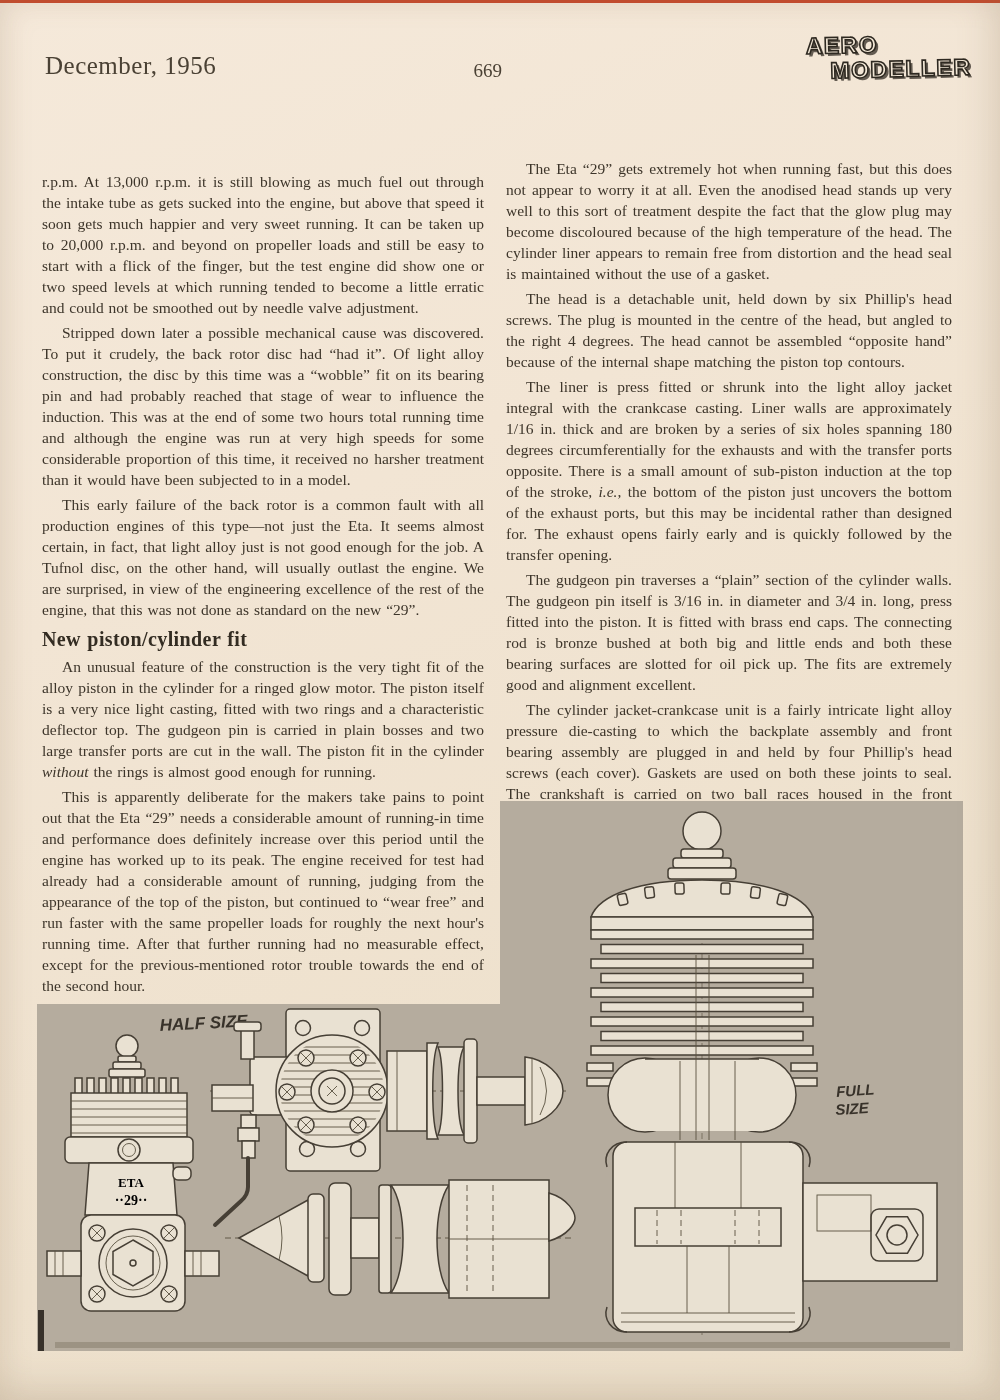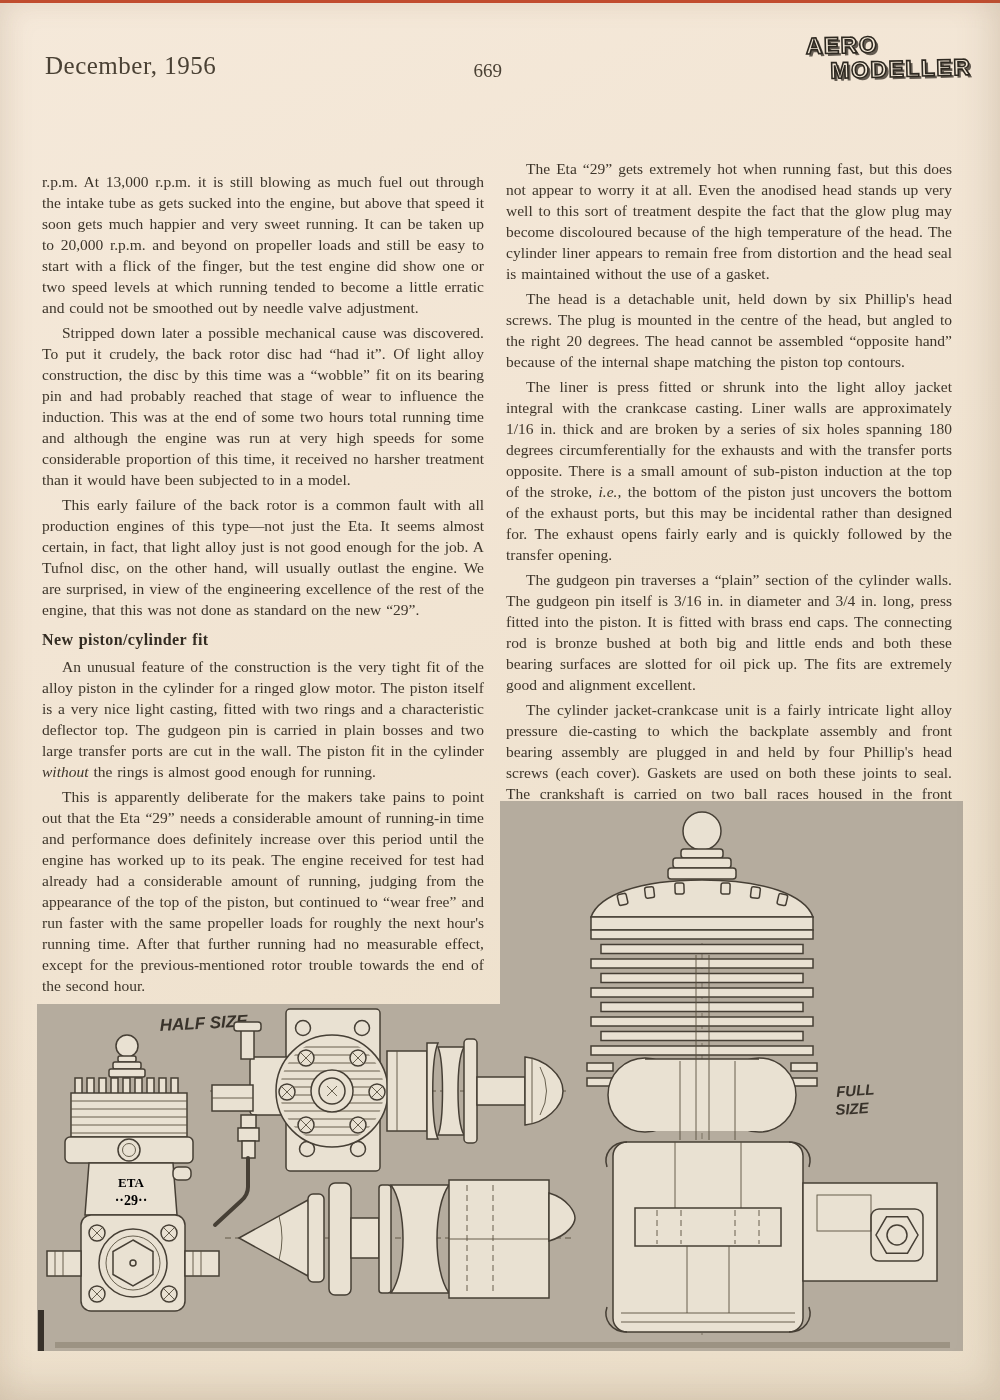--- a/index.html
+++ b/index.html
@@ -18,21 +18,21 @@
   .logo span{display:block;font-size:23px;letter-spacing:1.5px;line-height:.95;
     -webkit-text-stroke:1.6px #2e2921;text-shadow:2.5px 2.5px 0 rgba(52,46,37,.75);}
   .logo .l2{margin-left:24px;margin-top:3px;}
   .col{position:absolute;width:442px;font-size:15.5px;line-height:21px;
     text-align:justify;color:#3d352a;word-spacing:1px;margin-top:37px;}
   .col p{margin:0 0 4px 0;text-indent:20px;}
   .col p.noindent{text-indent:0;}
   .col i{}
   .col-left{left:42px;top:134px;}
   .col-right{left:506px;top:121px;width:446px;}
-  h2.section{font-size:16px;font-weight:bold;letter-spacing:.4px;margin:9px 0 6px 0;color:#332c22;}
+  h2.section{font-size:20px;font-weight:bold;letter-spacing:.4px;margin:9px 0 6px 0;color:#332c22;}
   svg.figure{position:absolute;left:35px;top:795px;}
   .pf{fill:#e9e1d2;stroke:#463f35;stroke-width:1.5;}
   .ln{fill:none;stroke:#463f35;stroke-width:1.5;}
   .thin{fill:none;stroke:#59513f;stroke-width:.9;}
   .dash{stroke-dasharray:6 4;}
   .draw-label{font-family:"Liberation Sans",sans-serif;font-style:italic;font-weight:bold;fill:#38322a;}
   .engrave{font-family:"Liberation Serif",serif;font-weight:bold;fill:#46403
 5;}
 </style>
 </head>
@@ -52,21 +52,21 @@
     <p class="noindent">r.p.m. At 13,000 r.p.m. it is still blowing as much fuel out through the intake tube as gets sucked into the engine, but above that speed it soon gets much happier and very sweet running. It can be taken up to 20,000 r.p.m. and beyond on propeller loads and still be easy to start with a flick of the finger, but the test engine did show one or two speed levels at which running tended to become a little erratic and could not be smoothed out by needle valve adjustment.</p>
     <p>Stripped down later a possible mechanical cause was discovered. To put it crudely, the back rotor disc had “had it”. Of light alloy construction, the disc by this time was a “wobble” fit on its bearing pin and had probably reached that stage of wear to influence the induction. This was at the end of some two hours total running time and although the engine was run at very high speeds for some considerable proportion of this time, it received no harsher treatment than it would have been subjected to in a model.</p>
     <p>This early failure of the back rotor is a common fault with all production engines of this type—not just the Eta. It seems almost certain, in fact, that light alloy just is not good enough for the job. A Tufnol disc, on the other hand, will usually outlast the engine. We are surprised, in view of the engineering excellence of the rest of the engine, that this was not done as standard on the new “29”.</p>
     <h2 class="section">New piston/cylinder fit</h2>
     <p><span>An unusual feature of the construction is the very tight fit of the alloy piston in the cylinder for a ringed glow motor. The piston itself is a very nice light casting, fitted with two rings and a characteristic deflector top. The gudgeon pin is carried in plain bosses and two large transfer ports are cut in the wall. The piston fit in the cylinder </span><i>without</i><span> the rings is almost good enough for running.</span></p>
     <p>This is apparently deliberate for the makers take pains to point out that the Eta “29” needs a considerable amount of running-in time and performance does definitely increase over this period until the engine has worked up to its peak. The engine received for test had already had a considerable amount of running, judging from the appearance of the top of the piston, but continued to “wear free” and run faster with the same propeller loads for roughly the next hour's running time. After that further running had no measurable effect, except for the previous-mentioned rotor trouble towards the end of the second hour.</p>
   </div>
 
   <div class="col col-right">
     <p>The Eta “29” gets extremely hot when running fast, but this does not appear to worry it at all. Even the anodised head stands up very well to this sort of treatment despite the fact that the glow plug may become discoloured because of the high temperature of the head. The cylinder liner appears to remain free from distortion and the head seal is maintained without the use of a gasket.</p>
-    <p>The head is a detachable unit, held down by six Phillip's head screws. The plug is mounted in the centre of the head, but angled to the right 20 degrees. The head cannot be assembled “opposite hand” because of the internal shape matching the piston top contours.</p>
+    <p>The head is a detachable unit, held down by six Phillip's head screws. The plug is mounted in the centre of the head, but angled to the right 4 degrees. The head cannot be assembled “opposite hand” because of the internal shape matching the piston top contours.</p>
     <p><span>The liner is press fitted or shrunk into the light alloy jacket integral with the crankcase casting. Liner walls are approximately 1/16 in. thick and are broken by a series of six holes spanning 180 degrees circumferentially for the exhausts and with the transfer ports opposite. There is a small amount of sub-piston induction at the top of the stroke, </span><i>i.e.</i><span>, the bottom of the piston just uncovers the bottom of the exhaust ports, but this may be incidental rather than designed for. The exhaust opens fairly early and is quickly followed by the transfer opening.</span></p>
     <p>The gudgeon pin traverses a “plain” section of the cylinder walls. The gudgeon pin itself is 3/16 in. in diameter and 3/4 in. long, press fitted into the piston. It is fitted with brass end caps. The connecting rod is bronze bushed at both big and little ends and both these bearing surfaces are slotted for oil pick up. The fits are extremely good and alignment excellent.</p>
     <p>The cylinder jacket-crankcase unit is a fairly intricate light alloy pressure die-casting to which the backplate assembly and front bearing assembly are plugged in and held by four Phillip's head screws (each cover). Gaskets are used on both these joints to seal. The crankshaft is carried on two ball races housed in the front casting, the</p>
   </div>
 
   <svg class="figure" width="930" height="560" viewBox="0 0 930 560">
     <defs>
       <g id="phil">
         <circle r="8" class="pf"></circle>
         <line x1="-5" y1="-5" x2="5" y2="5" class="thin"></line>

